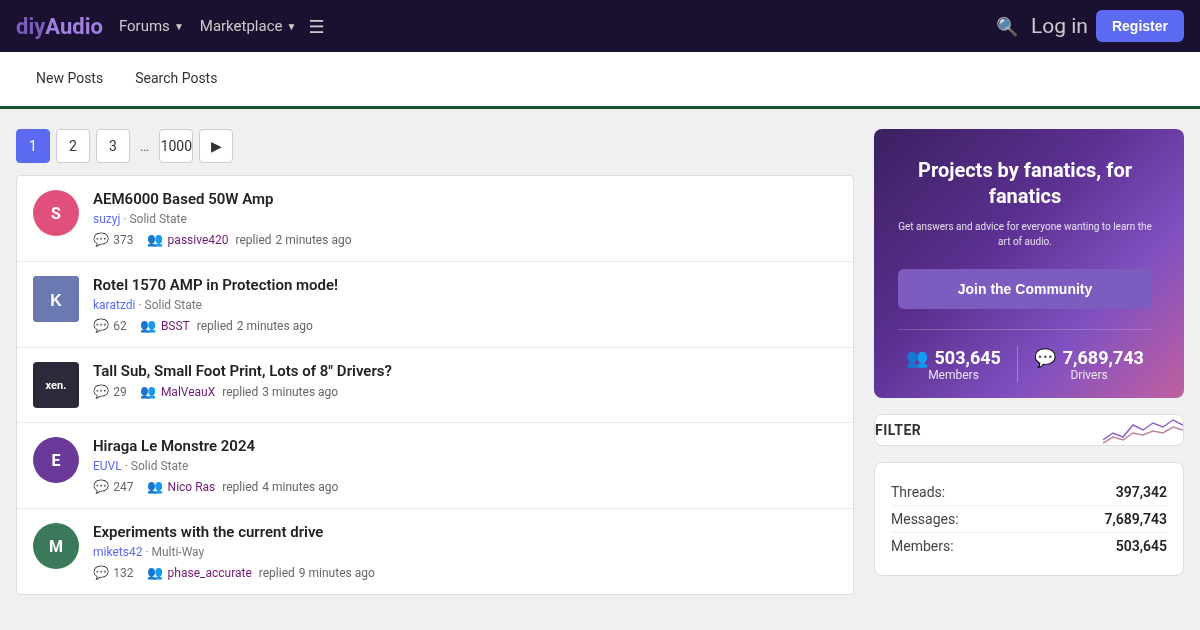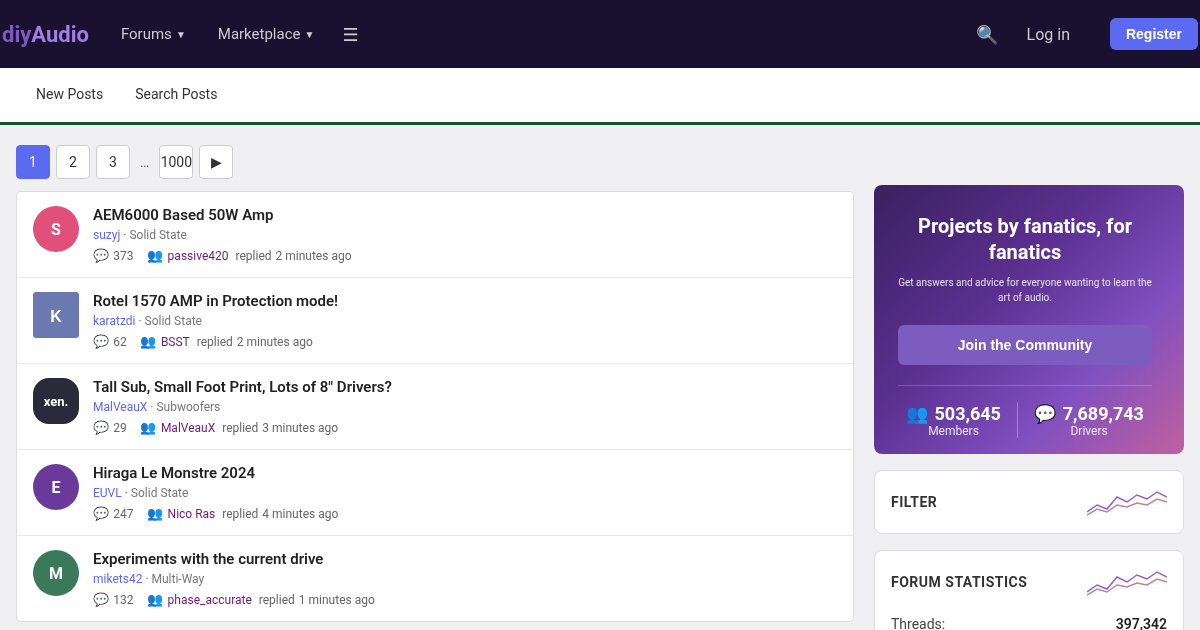--- a/index.html
+++ b/index.html
@@ -3,23 +3,22 @@
   <meta charset="utf-8">
   <style>
     * { box-sizing: border-box; margin: 0; padding: 0; }
     body { font-family: -apple-system, BlinkMacSystemFont, 'Segoe UI', Roboto, sans-serif; background: #f0f0f2; font-size: 14px; }
 
     
     .top-nav {
       background: #1a1030;
       display: flex;
       align-items: center;
-      padding: 0 2px;
-      height: 68px;
-      gap: 16px;
+      padding: 0 16px;
+      height: 52px;
     }
     .logo {
       font-size: 22px;
       font-weight: 700;
       color: white;
       margin-right: 8px;
       white-space: nowrap;
     }
     .logo span { color: #7c5cbf; }
     .nav-item {
@@ -29,21 +28,21 @@
       gap: 4px;
       cursor: pointer;
       padding: 6px 8px;
       border-radius: 4px;
       font-size: 15px;
     }
     .nav-chevron { font-size: 10px; }
     .nav-list-icon { color: #ccc; font-size: 18px; cursor: pointer; margin-left: 4px; }
     .nav-spacer { flex: 1; }
     .nav-search { color: #ccc; font-size: 18px; cursor: pointer; margin-right: 12px; }
-    .nav-login { color: #ccc; cursor: pointer; font-size: 16px; margin-right: 24px; }
+    .nav-login { color: #ccc; cursor: pointer; font-size: 21px; margin-right: 8px; }
     .nav-register {
       background: #5b6af0;
       color: white;
       border: none;
       padding: 8px 16px;
       border-radius: 6px;
       font-size: 14px;
       cursor: pointer;
       font-weight: 600;
     }
@@ -138,21 +137,20 @@
     .right-col { width: 310px; flex-shrink: 0; }
 
     
     .promo-box {
       background: linear-gradient(135deg, #3a2060 0%, #5b3090 40%, #8050c0 70%, #c060a0 100%);
       border-radius: 8px;
       padding: 28px 32px 0 24px;
       margin-bottom: 16px;
       overflow: hidden;
       position: relative;
-      margin-top: 40px;
     }
     .promo-title { color: white; font-size: 20px; font-weight: 700; text-align: center; margin-bottom: 10px; line-height: 1.3; }
     .promo-subtitle { color: rgba(255,255,255,0.85); font-size: 10px; text-align: center; margin-bottom: 20px; line-height: 1.5; }
     .promo-btn {
       display: block;
       width: 100%;
       background: #7c5cbf;
       color: white;
       border: none;
       padding: 12px;
@@ -174,21 +172,20 @@
     .promo-stat-num { font-size: 18px; font-weight: 700; }
     .promo-stat-label { font-size: 12px; opacity: 0.85; }
     .promo-divider { width: 1px; height: 36px; background: rgba(255,255,255,0.3); }
     .promo-stat-row { display: flex; align-items: center; }
 
     
     .filter-box {
       background: white;
       border: 1px solid #ddd;
       border-radius: 8px;
-      padding: 16px;
       margin-bottom: 16px;
     }
     .filter-header {
       display: flex;
       align-items: center;
       justify-content: space-between;
     }
     .filter-title { font-size: 14px; font-weight: 700; color: #333; letter-spacing: 0.5px; }
     .filter-chart {
       width: 80px;
@@ -303,28 +300,23 @@
               <span class="stat-icon">👥</span>
               <span class="username">BSST</span>
               <span>&nbsp;replied </span>
               <span>2 minutes ago</span>
             </div>
           </div>
         </div>
       </div>
 
       <div class="thread-item">
-        <div class="thread-avatar" style="background:#2a2a3a;border-radius:16px;width:46px;height:46px;flex-shrink:0;display:flex;align-items:center;justify-content:center;font-size:13px;color:white;font-weight:bold;">xen.</div>
+        <div class="thread-avatar" style="background:#2a2a3a;border-radius:4px;width:46px;height:46px;flex-shrink:0;display:flex;align-items:center;justify-content:center;font-size:11px;color:white;font-weight:bold;">xen.</div>
         <div class="thread-body">
           <div class="thread-title">Tall Sub, Small Foot Print, Lots of 8" Drivers?</div>
-          <div class="thread-meta">
-            <span class="author">MalVeauX</span>
-            <span> · </span>
-            <span class="category">Subwoofers</span>
-          </div>
           <div class="thread-stats">
             <div class="stat">
               <span class="stat-icon">💬</span>
               <span>29</span>
             </div>
             <div class="stat replied-by">
               <span class="stat-icon">👥</span>
               <span class="username">MalVeauX</span>
               <span>&nbsp;replied </span>
               <span>3 minutes ago</span>
@@ -368,21 +360,21 @@
           </div>
           <div class="thread-stats">
             <div class="stat">
               <span class="stat-icon">💬</span>
               <span>132</span>
             </div>
             <div class="stat replied-by">
               <span class="stat-icon">👥</span>
               <span class="username">phase_accurate</span>
               <span>&nbsp;replied </span>
-              <span>1 minutes ago</span>
+              <span>9 minutes ago</span>
             </div>
           </div>
         </div>
       </div>
 
     </div>
   </div>
 
   <div class="right-col">
 
@@ -413,27 +405,20 @@
       <div class="filter-header">
         <span class="filter-title">FILTER</span>
         <svg class="filter-chart" viewBox="0 0 80 30">
           <polyline points="0,25 10,18 20,22 30,10 40,15 50,8 60,12 70,5 80,10" fill="none" stroke="#9060d0" stroke-width="1.5"></polyline>
           <polyline points="0,28 10,22 20,25 30,18 40,20 50,16 60,18 70,12 80,15" fill="none" stroke="#c080a0" stroke-width="1.5"></polyline>
         </svg>
       </div>
     </div>
 
     <div class="stats-box">
-      <div class="stats-title">
-        <span>FORUM STATISTICS</span>
-        <svg class="stats-chart" viewBox="0 0 80 30">
-          <polyline points="0,25 10,18 20,22 30,10 40,15 50,8 60,12 70,5 80,10" fill="none" stroke="#9060d0" stroke-width="1.5"></polyline>
-          <polyline points="0,28 10,22 20,25 30,18 40,20 50,16 60,18 70,12 80,15" fill="none" stroke="#c080a0" stroke-width="1.5"></polyline>
-        </svg>
-      </div>
       <div class="stats-row">
         <span>Threads:</span>
         <span class="stats-val">397,342</span>
       </div>
       <div class="stats-row">
         <span>Messages:</span>
         <span class="stats-val">7,689,743</span>
       </div>
       <div class="stats-row">
         <span>Members:</span>

